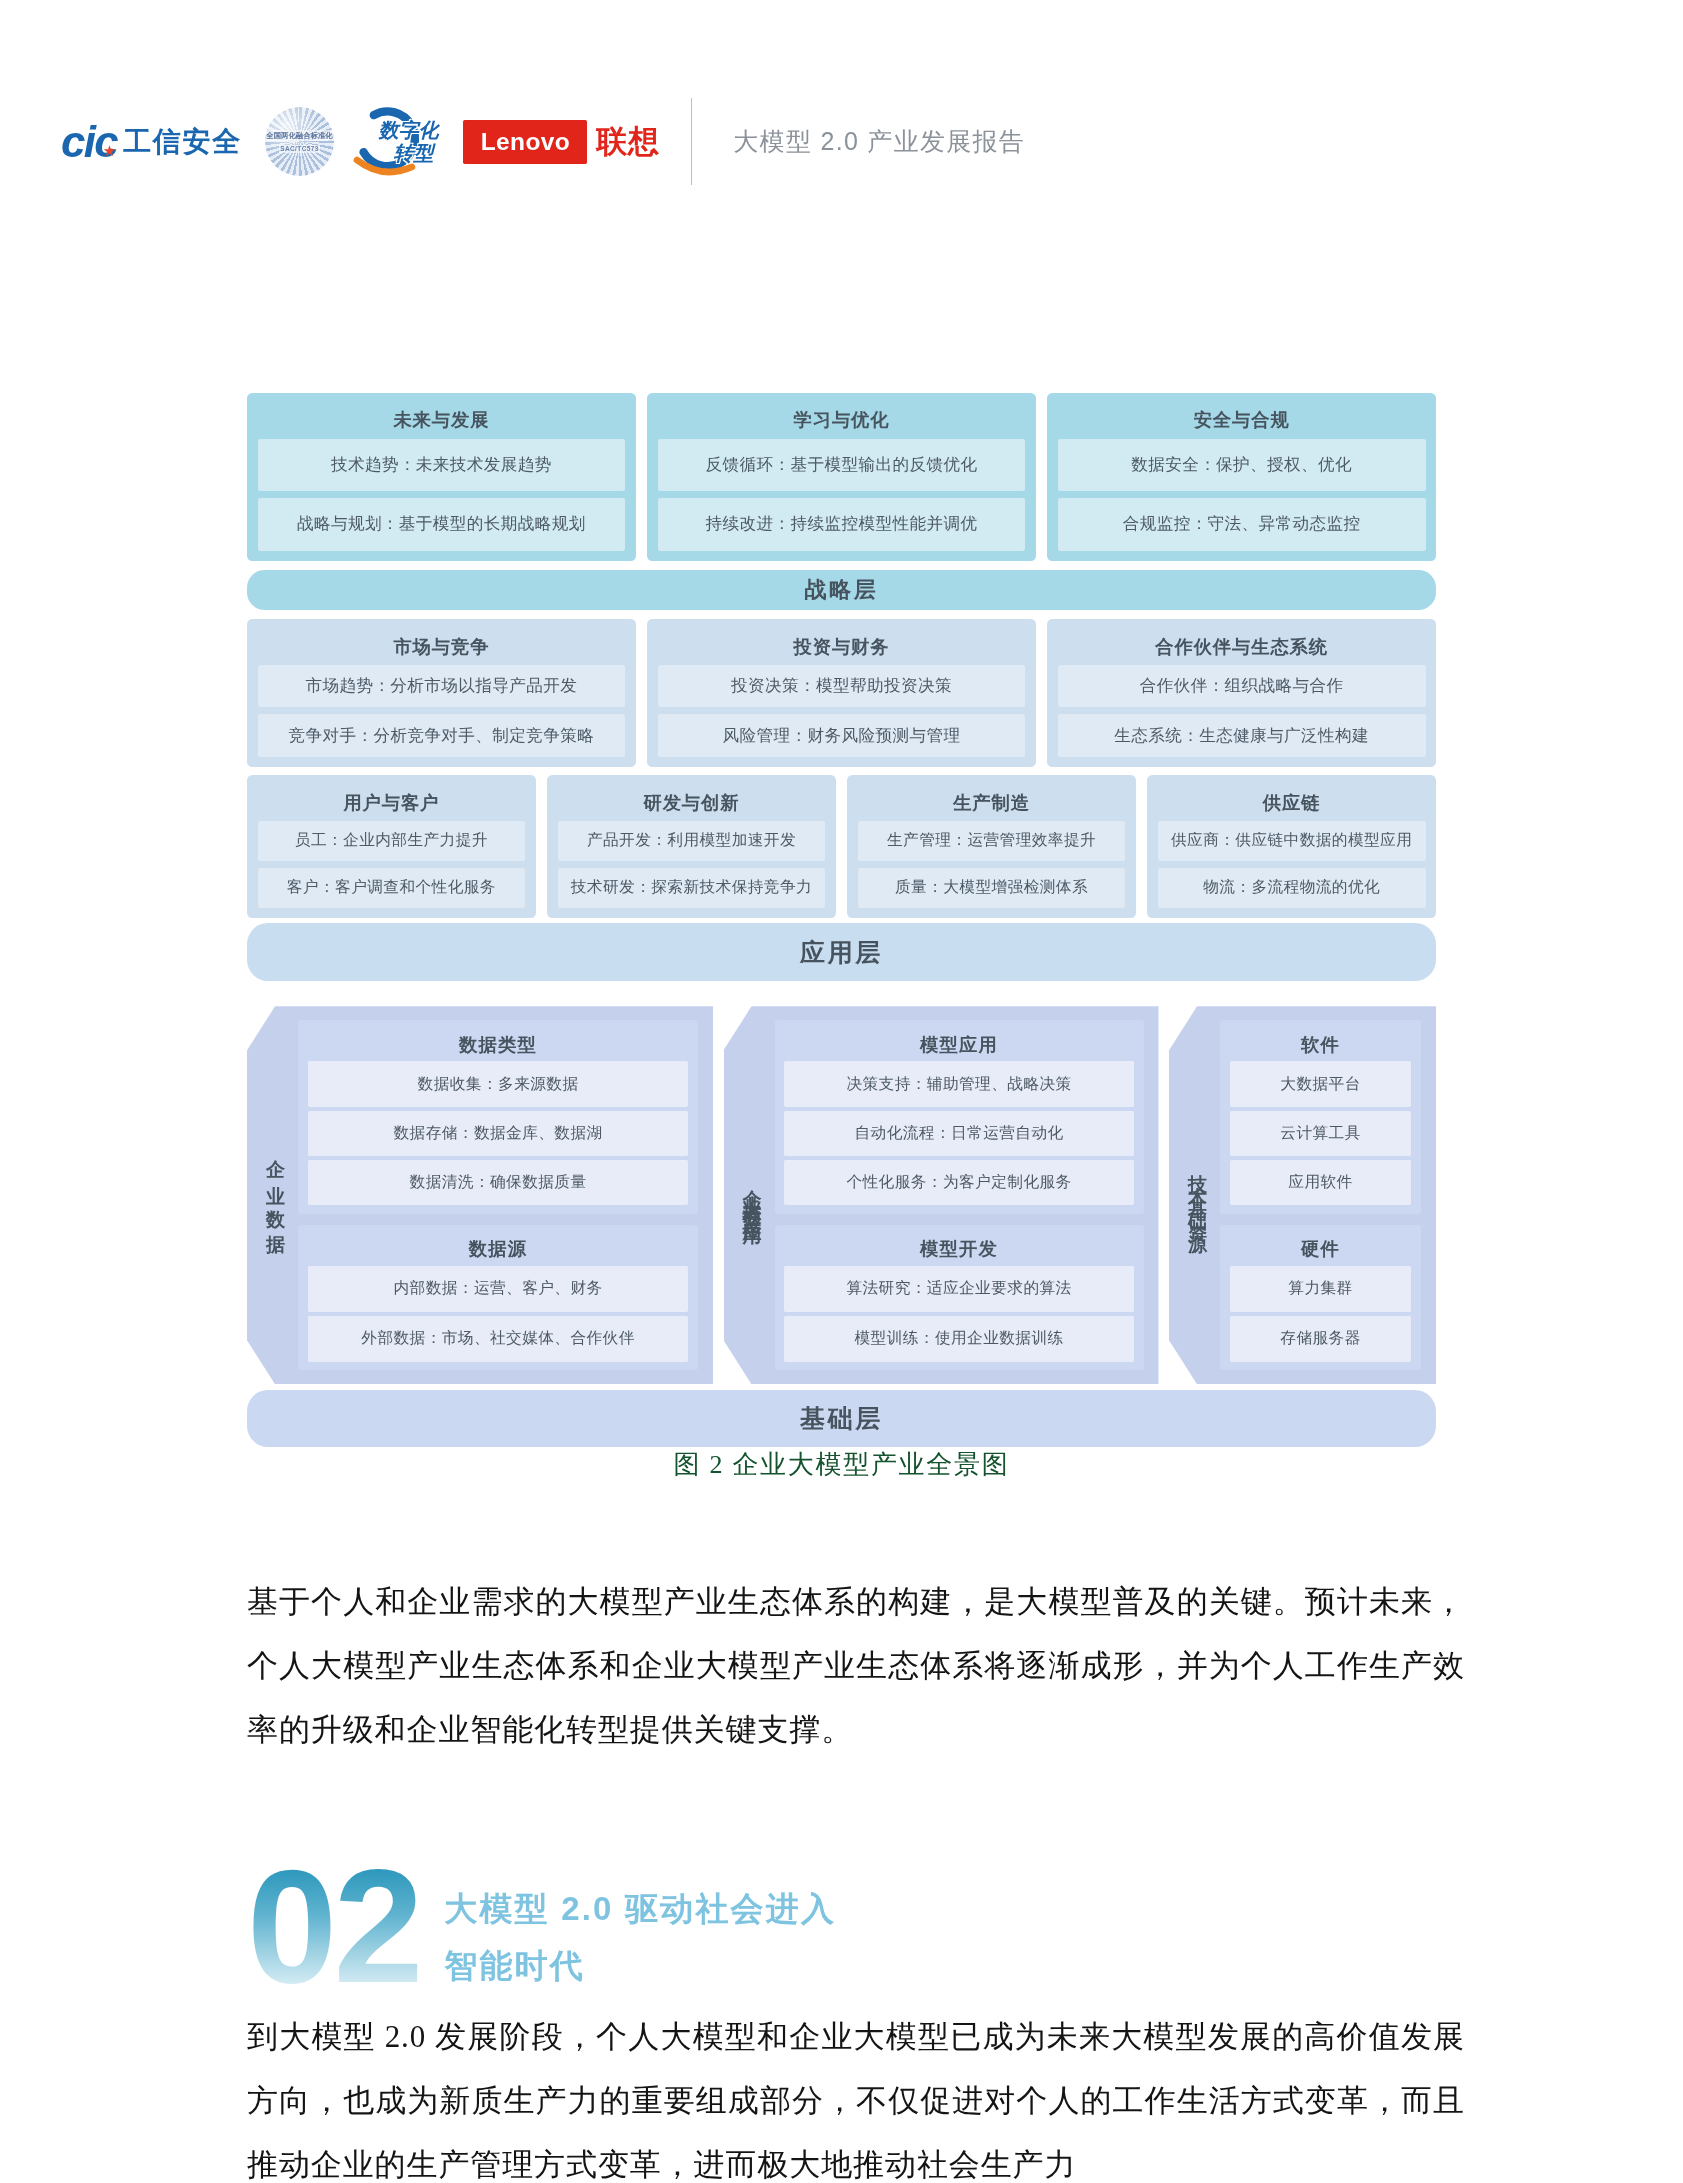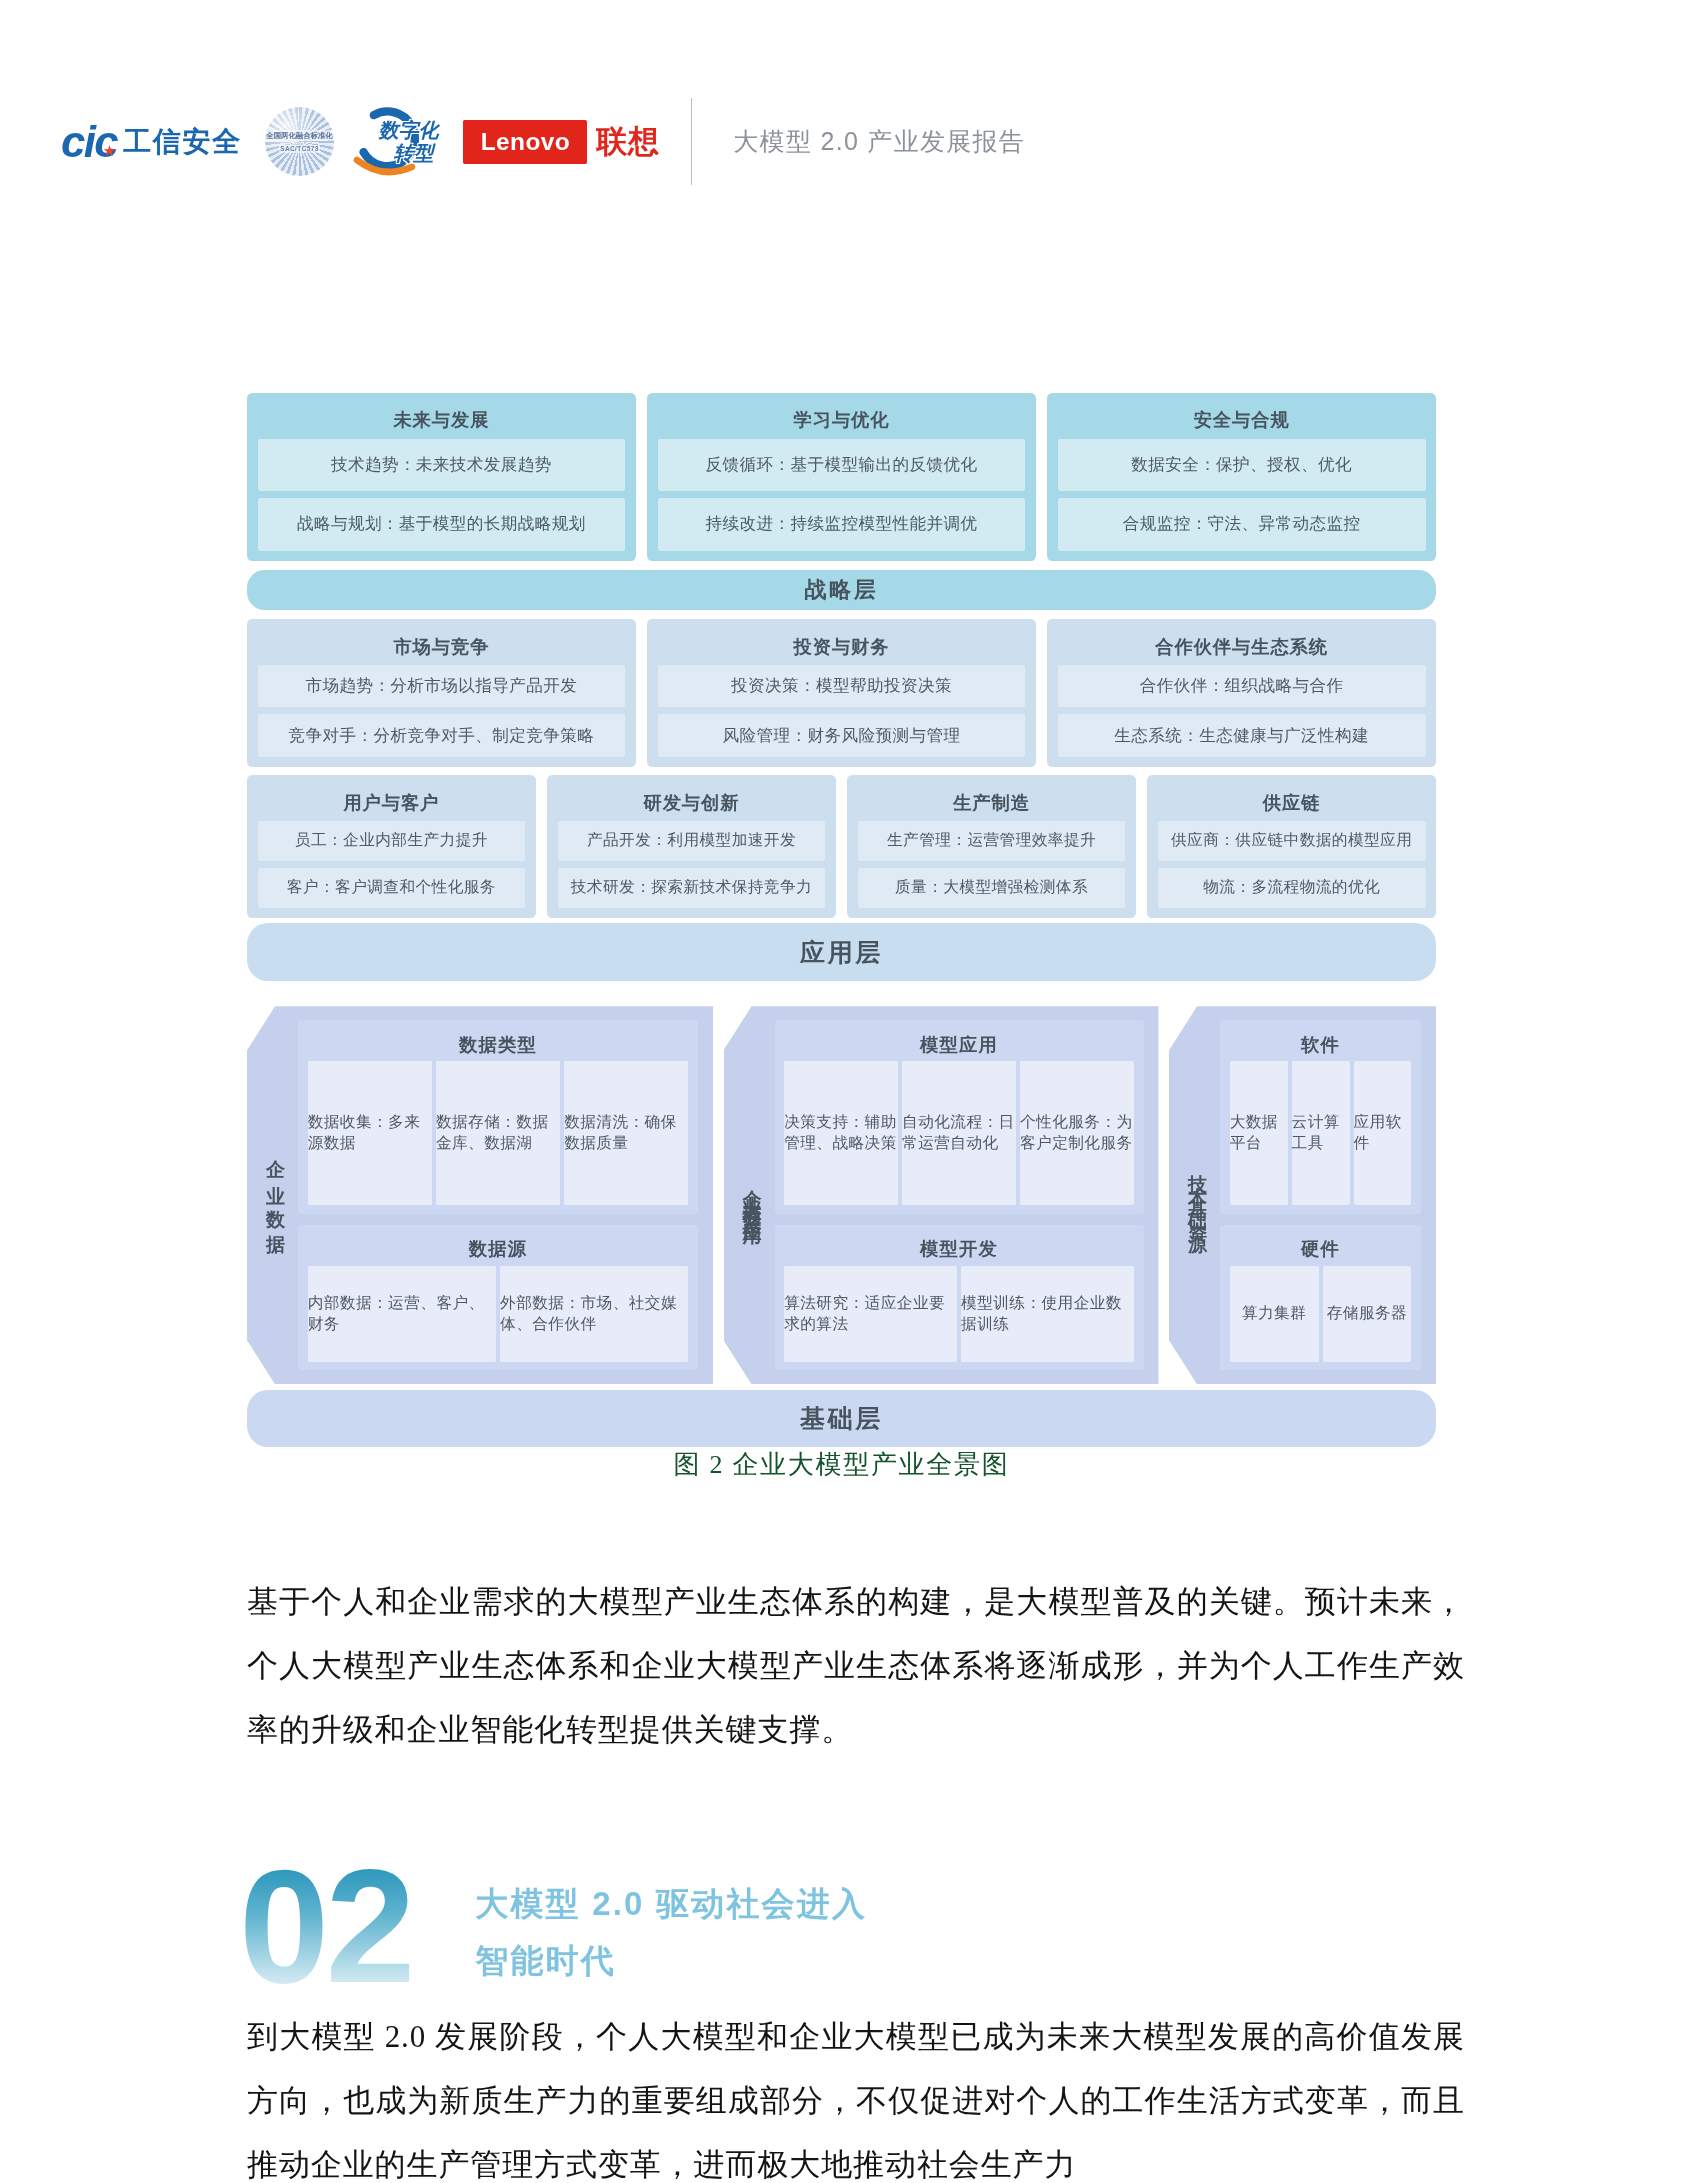--- a/index.html
+++ b/index.html
@@ -77,32 +77,32 @@
     width:45px;font-size:19px;font-weight:700;color:var(--title-txt);}
   .f-col-1 .v-label{letter-spacing:25px;}
   .f-col-2 .v-label{letter-spacing:5.2px;}
   .f-col-3 .v-label{letter-spacing:12.2px;}
   .col-groups{flex:1;display:flex;flex-direction:column;gap:10.5px;}
   .group{background:var(--peri-group);border-radius:3.5px;padding:7px 9.6px 8.7px 9.6px;display:flex;flex-direction:column;}
   .group-3{flex:1.37;}
   .group-2{flex:1;}
   .group-title{height:34px;display:flex;align-items:center;justify-content:center;
     font-size:18.3px;font-weight:700;color:var(--title-txt);letter-spacing:1.3px;}
-  .group-rows{flex:1;display:flex;flex-direction:row;gap:4px;}
+  .group-rows{flex:1;display:flex;flex-direction:column;gap:4px;}
   .group-row{flex:1;background:var(--peri-row);border-radius:1.7px;display:flex;align-items:center;justify-content:center;
     font-size:15.7px;color:var(--row-txt);letter-spacing:0.4px;}
   .caption{margin-top:0;text-align:center;font-family:var(--serif);font-size:26px;color:#14532d;letter-spacing:1.7px;}
 
   
   .para{position:absolute;left:247px;width:1218px;font-family:var(--serif);font-size:31px;line-height:64px;
     color:#141414;text-align:justify;text-justify:inter-ideograph;letter-spacing:0.9px;}
   .para1{top:1570px;}
   .para2{top:2005px;}
 
-  .section-header{position:absolute;left:239px;top:1854px;display:flex;align-items:flex-start;gap:39px;}
+  .section-header{position:absolute;left:247px;top:1854px;display:flex;align-items:center;}
   .big-num{font-size:162px;line-height:144px;font-weight:700;font-family:var(--sans);
     background:linear-gradient(180deg,#1d8fb6 0%,#5fb3cf 42%,#c9e6f0 86%,#eaf6fa 100%);
     -webkit-background-clip:text;background-clip:text;color:transparent;letter-spacing:-3.5px;}
   .sec-title{margin-left:24px;margin-top:21px;font-size:33px;line-height:57px;font-weight:700;color:var(--sec-blue);letter-spacing:2.2px;}
 </style>
 </head>
 <body>
 
 <div class="page">
 

